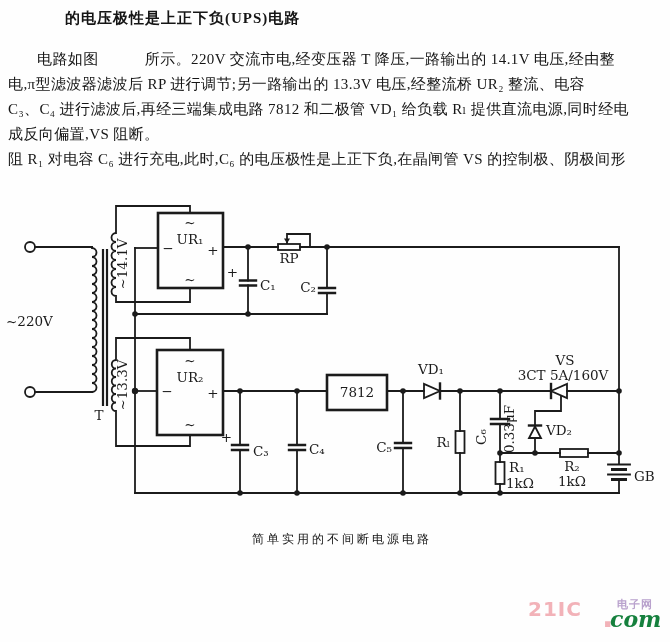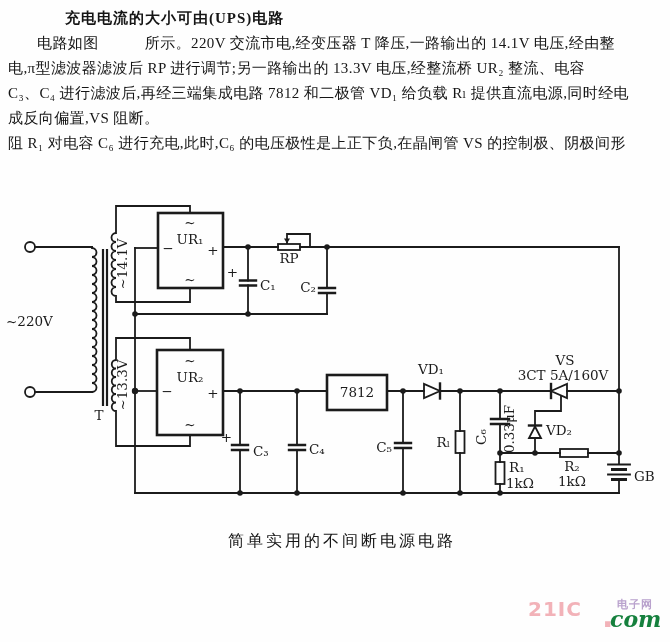--- a/index.html
+++ b/index.html
@@ -10,30 +10,30 @@
     overflow:hidden;
     font-family:"Liberation Serif","DejaVu Serif",serif;
     color:#151515;
   }
   .doc{
     position:absolute;left:8px;top:6px;width:656px;
     font-size:15px;line-height:25px;letter-spacing:.4px;
   }
   .doc-title{font-weight:bold;padding-left:57px;letter-spacing:1px;}
   .doc-line{white-space:nowrap;}
-  .doc-line.indent{padding-left:29px;}
+  .doc-line.indent{padding-left:29px;margin-top:16px;}
   .schematic{position:absolute;left:0;top:193px;width:670px;height:340px;}
   .schematic text{
     font-family:"DejaVu Serif","DejaVu Sans",serif;
     fill:#1b1b1b;font-size:13.5px;
   }
   .caption{
     position:absolute;left:0;top:531px;width:670px;
     text-align:center;text-indent:14px;
-    font-size:16px;letter-spacing:3px;
+    font-size:12px;letter-spacing:3px;
   }
   .watermark{
     position:absolute;left:520px;top:593px;width:150px;height:48px;
     font-family:"DejaVu Sans","Liberation Sans",sans-serif;
   }
   .wm-brand{
     position:absolute;left:8px;top:4px;
     font-size:20px;font-weight:bold;letter-spacing:1px;
     color:#f2b2b8;
   }
@@ -50,21 +50,21 @@
     position:absolute;left:97px;top:4px;
     font-size:11px;font-weight:bold;color:#b9a2cd;letter-spacing:1px;
   }
 </style>
 </head>
 <body>
 
 <div class="page">
 
   <div class="doc">
-    <div class="doc-title">充电电流的大小可由(UPS)电路</div>
+    <div class="doc-title">的电压极性是上正下负(UPS)电路</div>
     <div class="doc-line indent">电路如图　　　所示。220V 交流市电,经变压器 T 降压,一路输出的 14.1V 电压,经由整</div>
     <div class="doc-line">电,π型滤波器滤波后 RP 进行调节;另一路输出的 13.3V 电压,经整流桥 UR₂ 整流、电容</div>
     <div class="doc-line">C₃、C₄ 进行滤波后,再经三端集成电路 7812 和二极管 VD₁ 给负载 Rₗ 提供直流电源,同时经电</div>
     <div class="doc-line">成反向偏置,VS 阻断。</div>
     <div class="doc-line">阻 R₁ 对电容 C₆ 进行充电,此时,C₆ 的电压极性是上正下负,在晶闸管 VS 的控制极、阴极间形</div>
   </div>
 
   <svg class="schematic" viewBox="0 0 670 340" xmlns="http://www.w3.org/2000/svg">
 
     <g fill="none" stroke="#1b1b1b" stroke-width="1.8" stroke-linecap="square">

